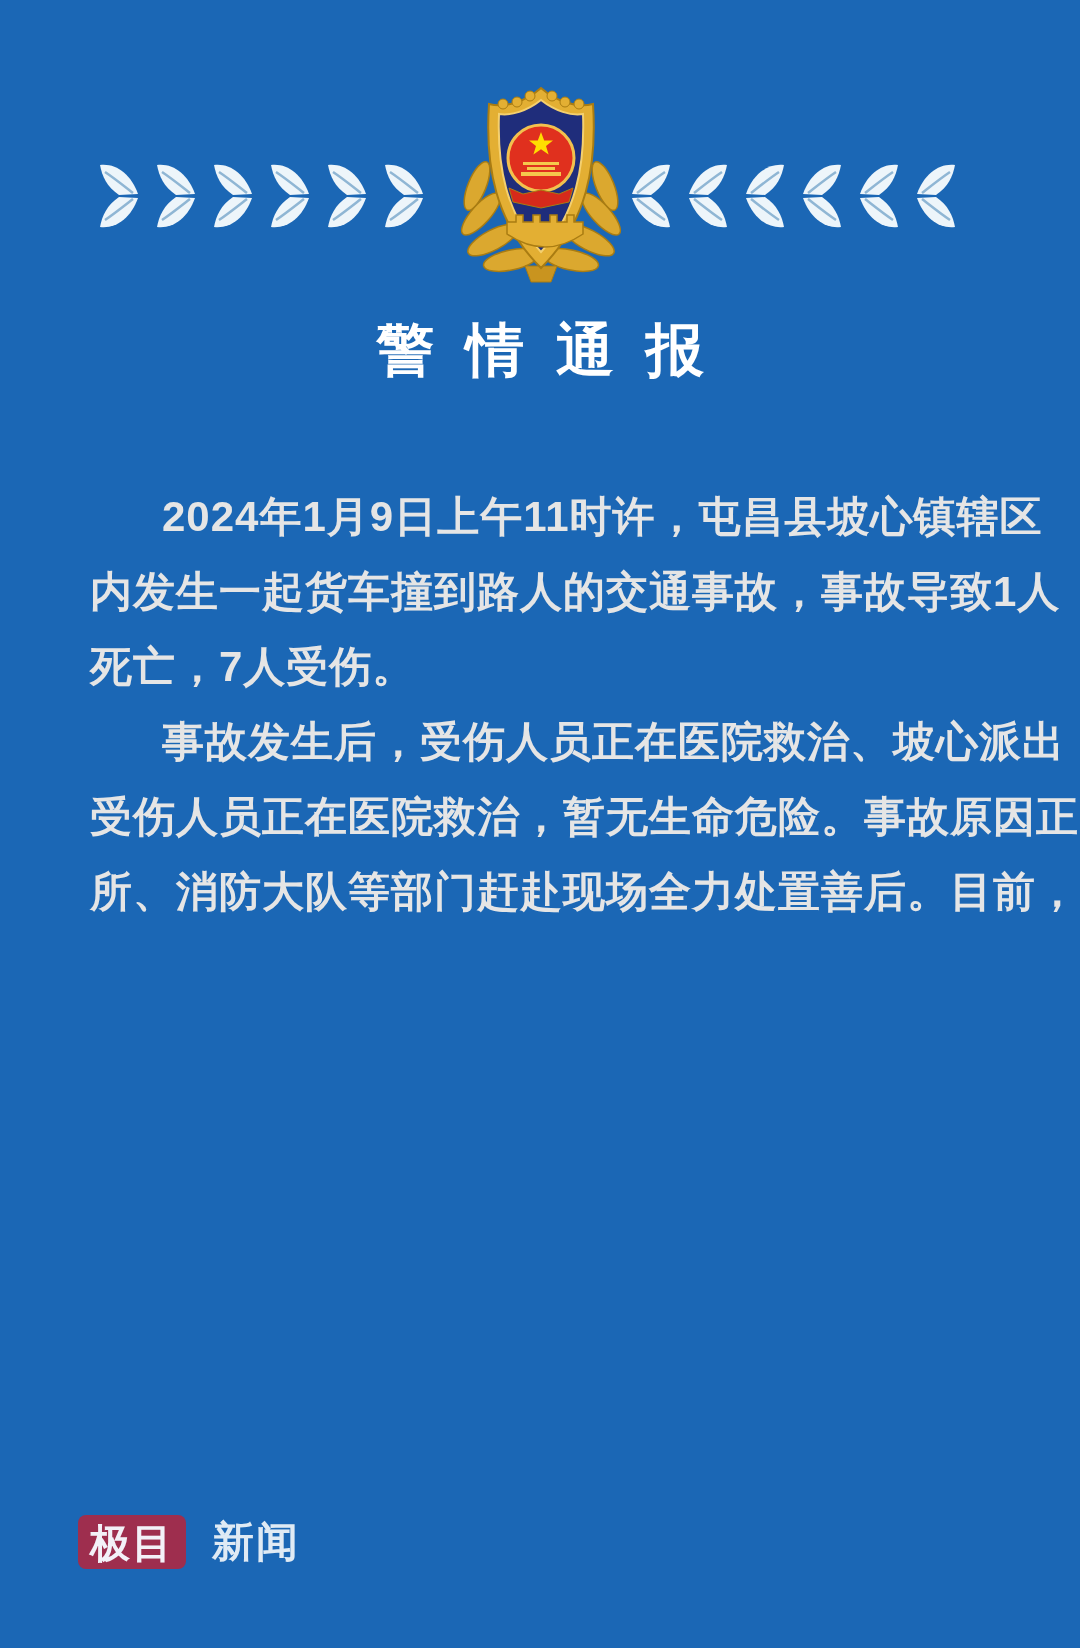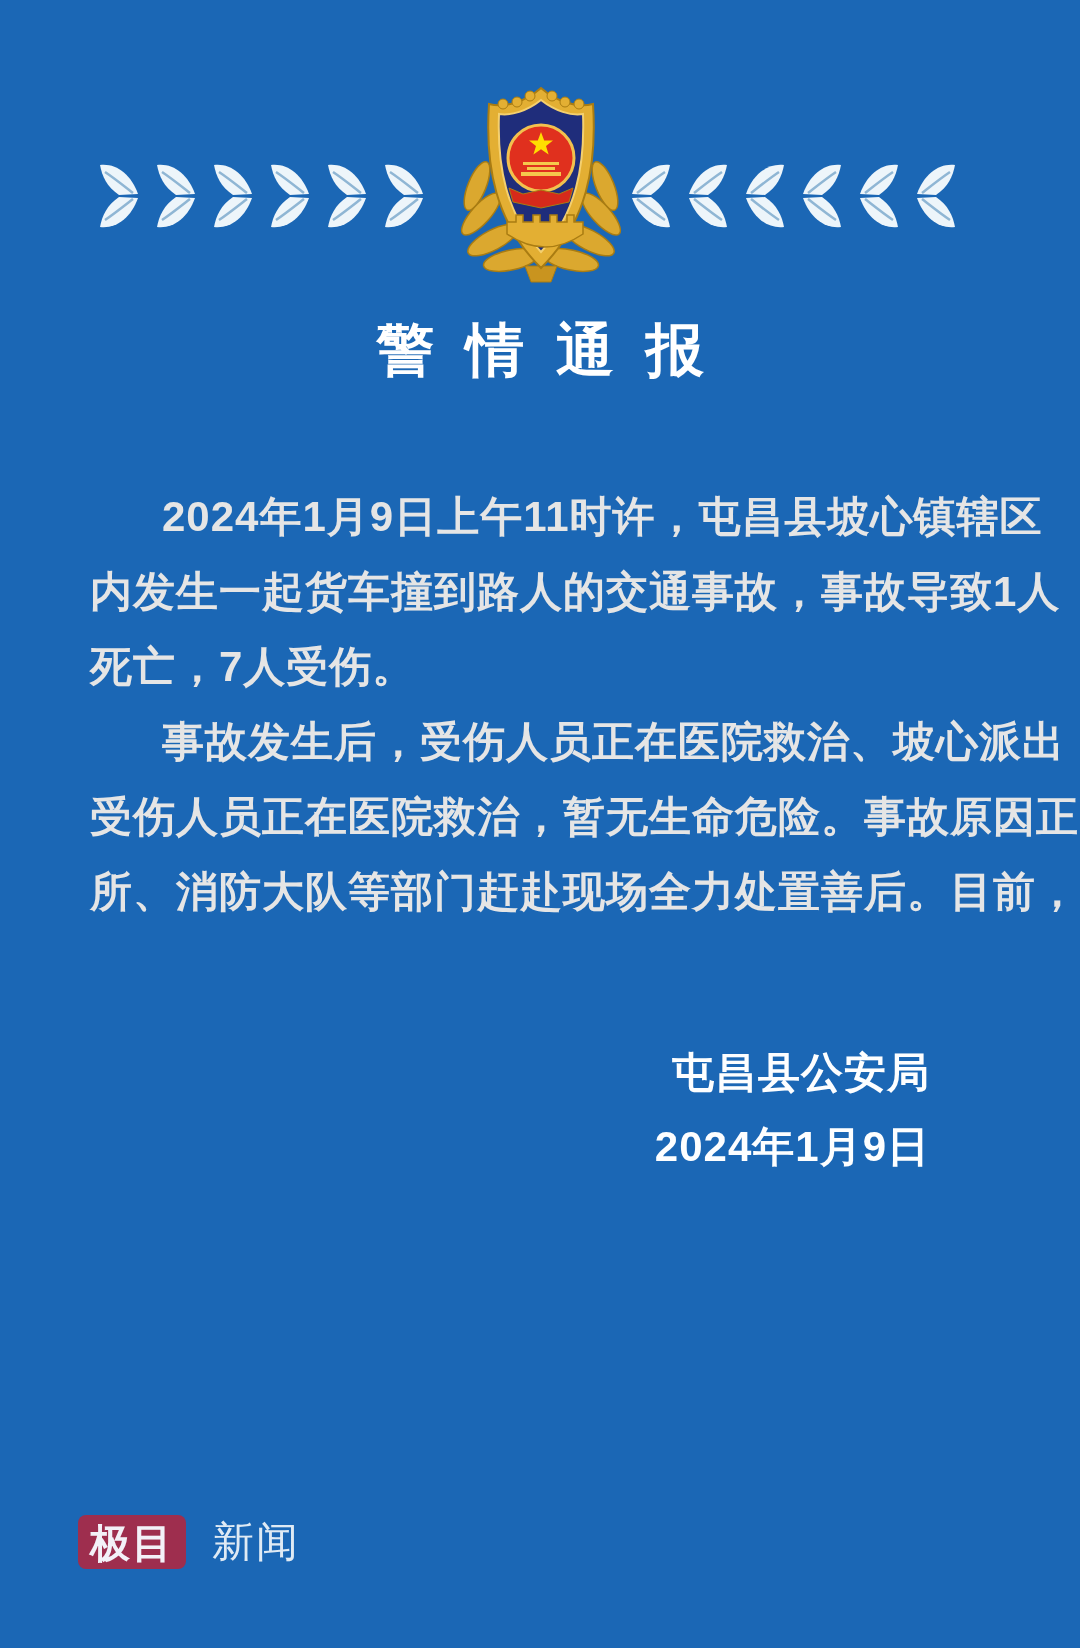--- a/index.html
+++ b/index.html
@@ -90,21 +90,21 @@
     font-size: 40px;
     font-weight: bold;
     line-height: 1;
     padding: 8px 12px 6px 12px;
     border-radius: 8px;
     letter-spacing: 2px;
   }
   .wm-text {
     color: #dfeaf4;
     font-size: 42px;
-    font-weight: normal;
+    font-weight: bold;
     letter-spacing: 2px;
   }
 </style>
 </head>
 <body>
 
 <div class="poster">
 
   <svg width="0" height="0" style="position:absolute" aria-hidden="true">
     <defs>
@@ -204,23 +204,19 @@
 
   <div class="notice-body" id="notice-body">
       <div class="line first">2024年1月9日上午11时许，屯昌县坡心镇辖区</div>
       <div class="line">内发生一起货车撞到路人的交通事故，事故导致1人</div>
       <div class="line">死亡，7人受伤。</div>
       <div class="line first">事故发生后，受伤人员正在医院救治、坡心派出</div>
       <div class="line">受伤人员正在医院救治，暂无生命危险。事故原因正</div>
       <div class="line">所、消防大队等部门赶赴现场全力处置善后。目前，</div>
     </div>
 
-  <div class="signature">
-    <div>屯昌县公安局</div>
-    <div>2024年1月9日</div>
-  </div>
 
   <div class="watermark">
     <span class="wm-box">极目</span>
     <span class="wm-text">新闻</span>
   </div>
 
 </div>
 
 </body></html>

